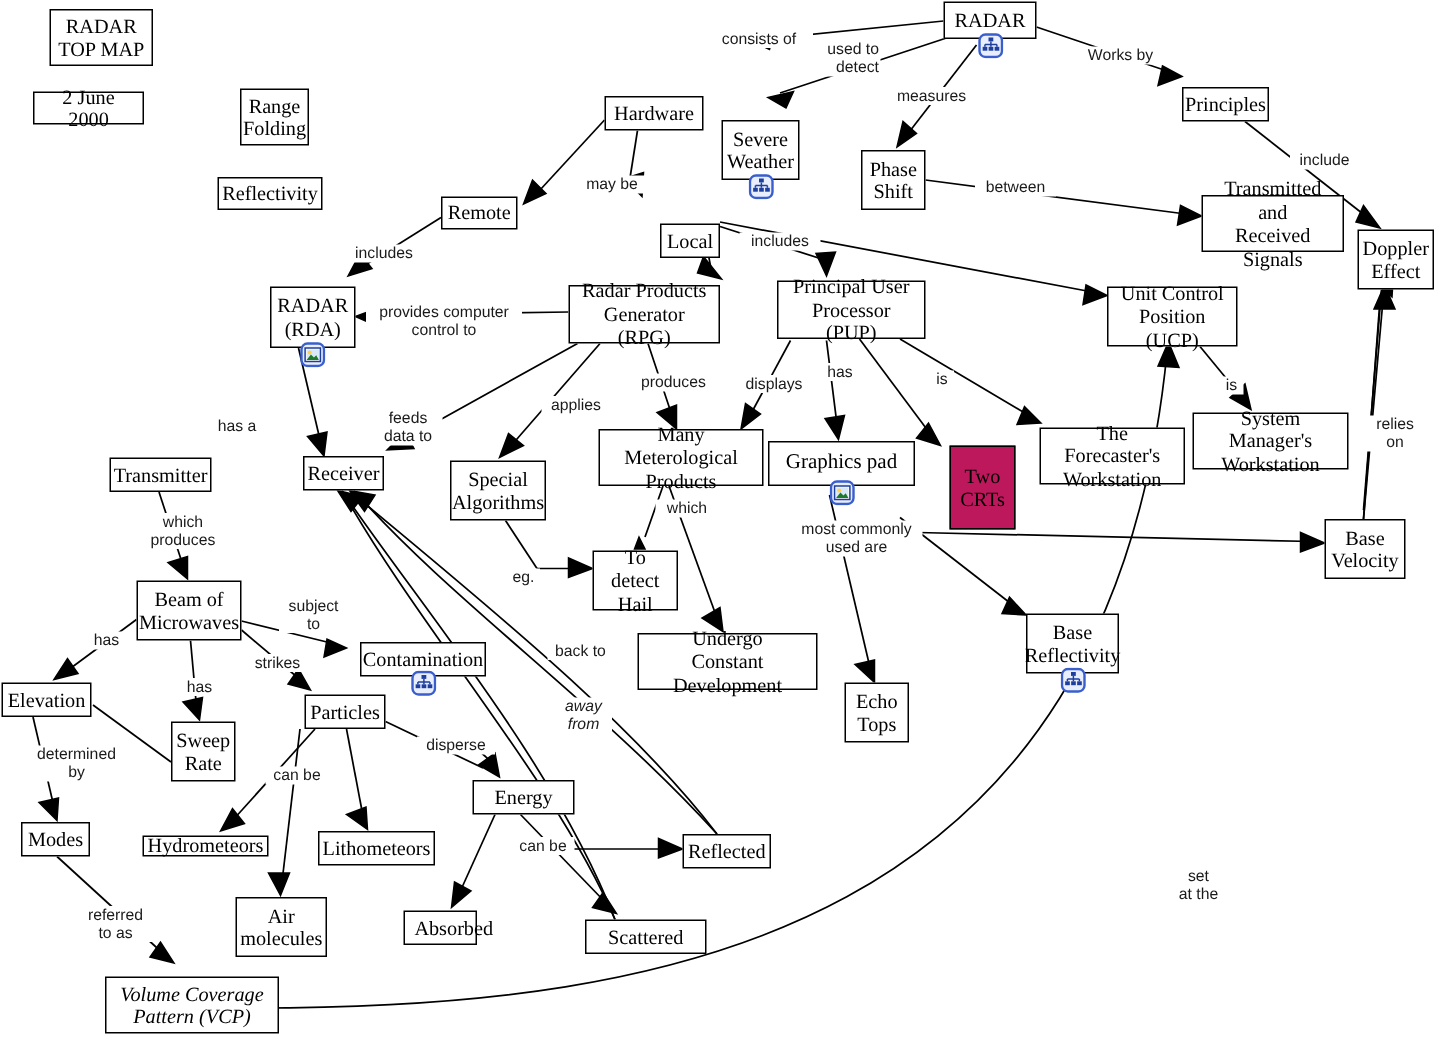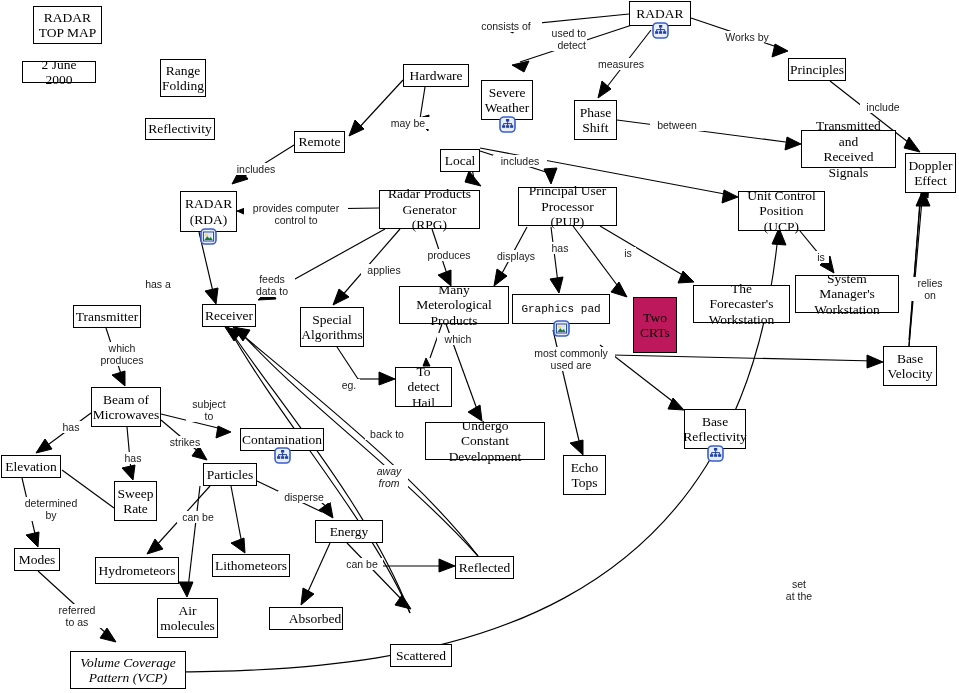--- a/index.html
+++ b/index.html
@@ -36,23 +36,22 @@
     line-height: 15.5px;
     text-align: center;
     display: flex;
     align-items: center;
     justify-content: center;
     padding: 1px 4px;
     white-space: pre-line;
     z-index: 3;
   }
   .node.big {
-    font-size: 11px;
+    font-size: 14px;
     line-height: 20px;
-    font-family: Liberation Mono, monospace;
   }
   
   .linklabel {
     position: absolute;
     font-family: "Liberation Sans", "DejaVu Sans", sans-serif;
     font-size: 10.5px;
     line-height: 12px;
     color: #1a1a1a;
     text-align: center;
     white-space: pre-line;
@@ -399,27 +398,27 @@
           <rect x="3.1" y="9.2" width="3.1" height="2.6" fill="#1f3f9e"></rect>
           <rect x="7.1" y="9.2" width="3.1" height="2.6" fill="#1f3f9e"></rect>
           <rect x="11.1" y="9.2" width="3.1" height="2.6" fill="#1f3f9e"></rect>
         </svg>
       </div>
       <div class="node" style="left: 203px; top: 463px; width: 54px; height: 23px; border-color: rgb(0, 0, 0); background: rgb(255, 255, 255);">Particles</div>
       <div class="node" style="left: 1px; top: 455px; width: 60px; height: 23px; border-color: rgb(0, 0, 0); background: rgb(255, 255, 255);">Elevation</div>
       <div class="node" style="left: 114px; top: 481px; width: 43px; height: 40px; border-color: rgb(0, 0, 0); background: rgb(255, 255, 255);">Sweep
 Rate</div>
       <div class="node" style="left: 14px; top: 548px; width: 46px; height: 23px; border-color: rgb(0, 0, 0); background: rgb(255, 255, 255);">Modes</div>
-      <div class="node" style="left: 95px; top: 557px; width: 84px; height: 27px; border-color: rgb(0, 0, 0); background: rgb(255, 255, 255);">Hydrometeors</div>
+      <div class="node" style="left: 95px; top: 557px; width: 84px; height: 14px; border-color: rgb(0, 0, 0); background: rgb(255, 255, 255);">Hydrometeors</div>
       <div class="node" style="left: 212px; top: 554px; width: 78px; height: 23px; border-color: rgb(0, 0, 0); background: rgb(255, 255, 255);">Lithometeors</div>
       <div class="node" style="left: 157px; top: 598px; width: 61px; height: 40px; border-color: rgb(0, 0, 0); background: rgb(255, 255, 255);">Air
 molecules</div>
       <div class="node" style="left: 315px; top: 520px; width: 68px; height: 23px; border-color: rgb(0, 0, 0); background: rgb(255, 255, 255);">Energy</div>
-      <div class="node" style="left: 269px; top: 607px; width: 74px; height: 23px; border-color: rgb(0, 0, 0); background: rgb(255, 255, 255); padding-left: 22px;">Absorbed</div>
-      <div class="node" style="left: 390px; top: 613px; width: 62px; height: 23px; border-color: rgb(0, 0, 0); background: rgb(255, 255, 255); margin-top: 31px;">Scattered</div>
+      <div class="node" style="left: 269px; top: 607px; width: 49px; height: 23px; border-color: rgb(0, 0, 0); background: rgb(255, 255, 255); padding-left: 22px;">Absorbed</div>
+      <div class="node" style="left: 390px; top: 613px; width: 81px; height: 23px; border-color: rgb(0, 0, 0); background: rgb(255, 255, 255);">Scattered</div>
       <div class="node" style="left: 455px; top: 556px; width: 59px; height: 23px; border-color: rgb(0, 0, 0); background: rgb(255, 255, 255);">Reflected</div>
       <div class="node" style="left: 70px; top: 651px; width: 116px; height: 38px; border-color: rgb(0, 0, 0); background: rgb(255, 255, 255); font-style: italic;">Volume Coverage
 Pattern (VCP)</div>
     </div>
   <div id="label-layer">
       <div class="linklabel" style="left: 470px; top: 20px; width: 70px; color: rgb(26, 26, 26);">consists of</div>
       <div class="linklabel" style="left: 533px; top: 27px; width: 52px; color: rgb(26, 26, 26); text-align: right;">used to
 detect</div>
       <div class="linklabel" style="left: 591px; top: 58px; width: 58px; color: rgb(26, 26, 26);">measures</div>
       <div class="linklabel" style="left: 718px; top: 31px; width: 56px; color: rgb(26, 26, 26);">Works by</div>

